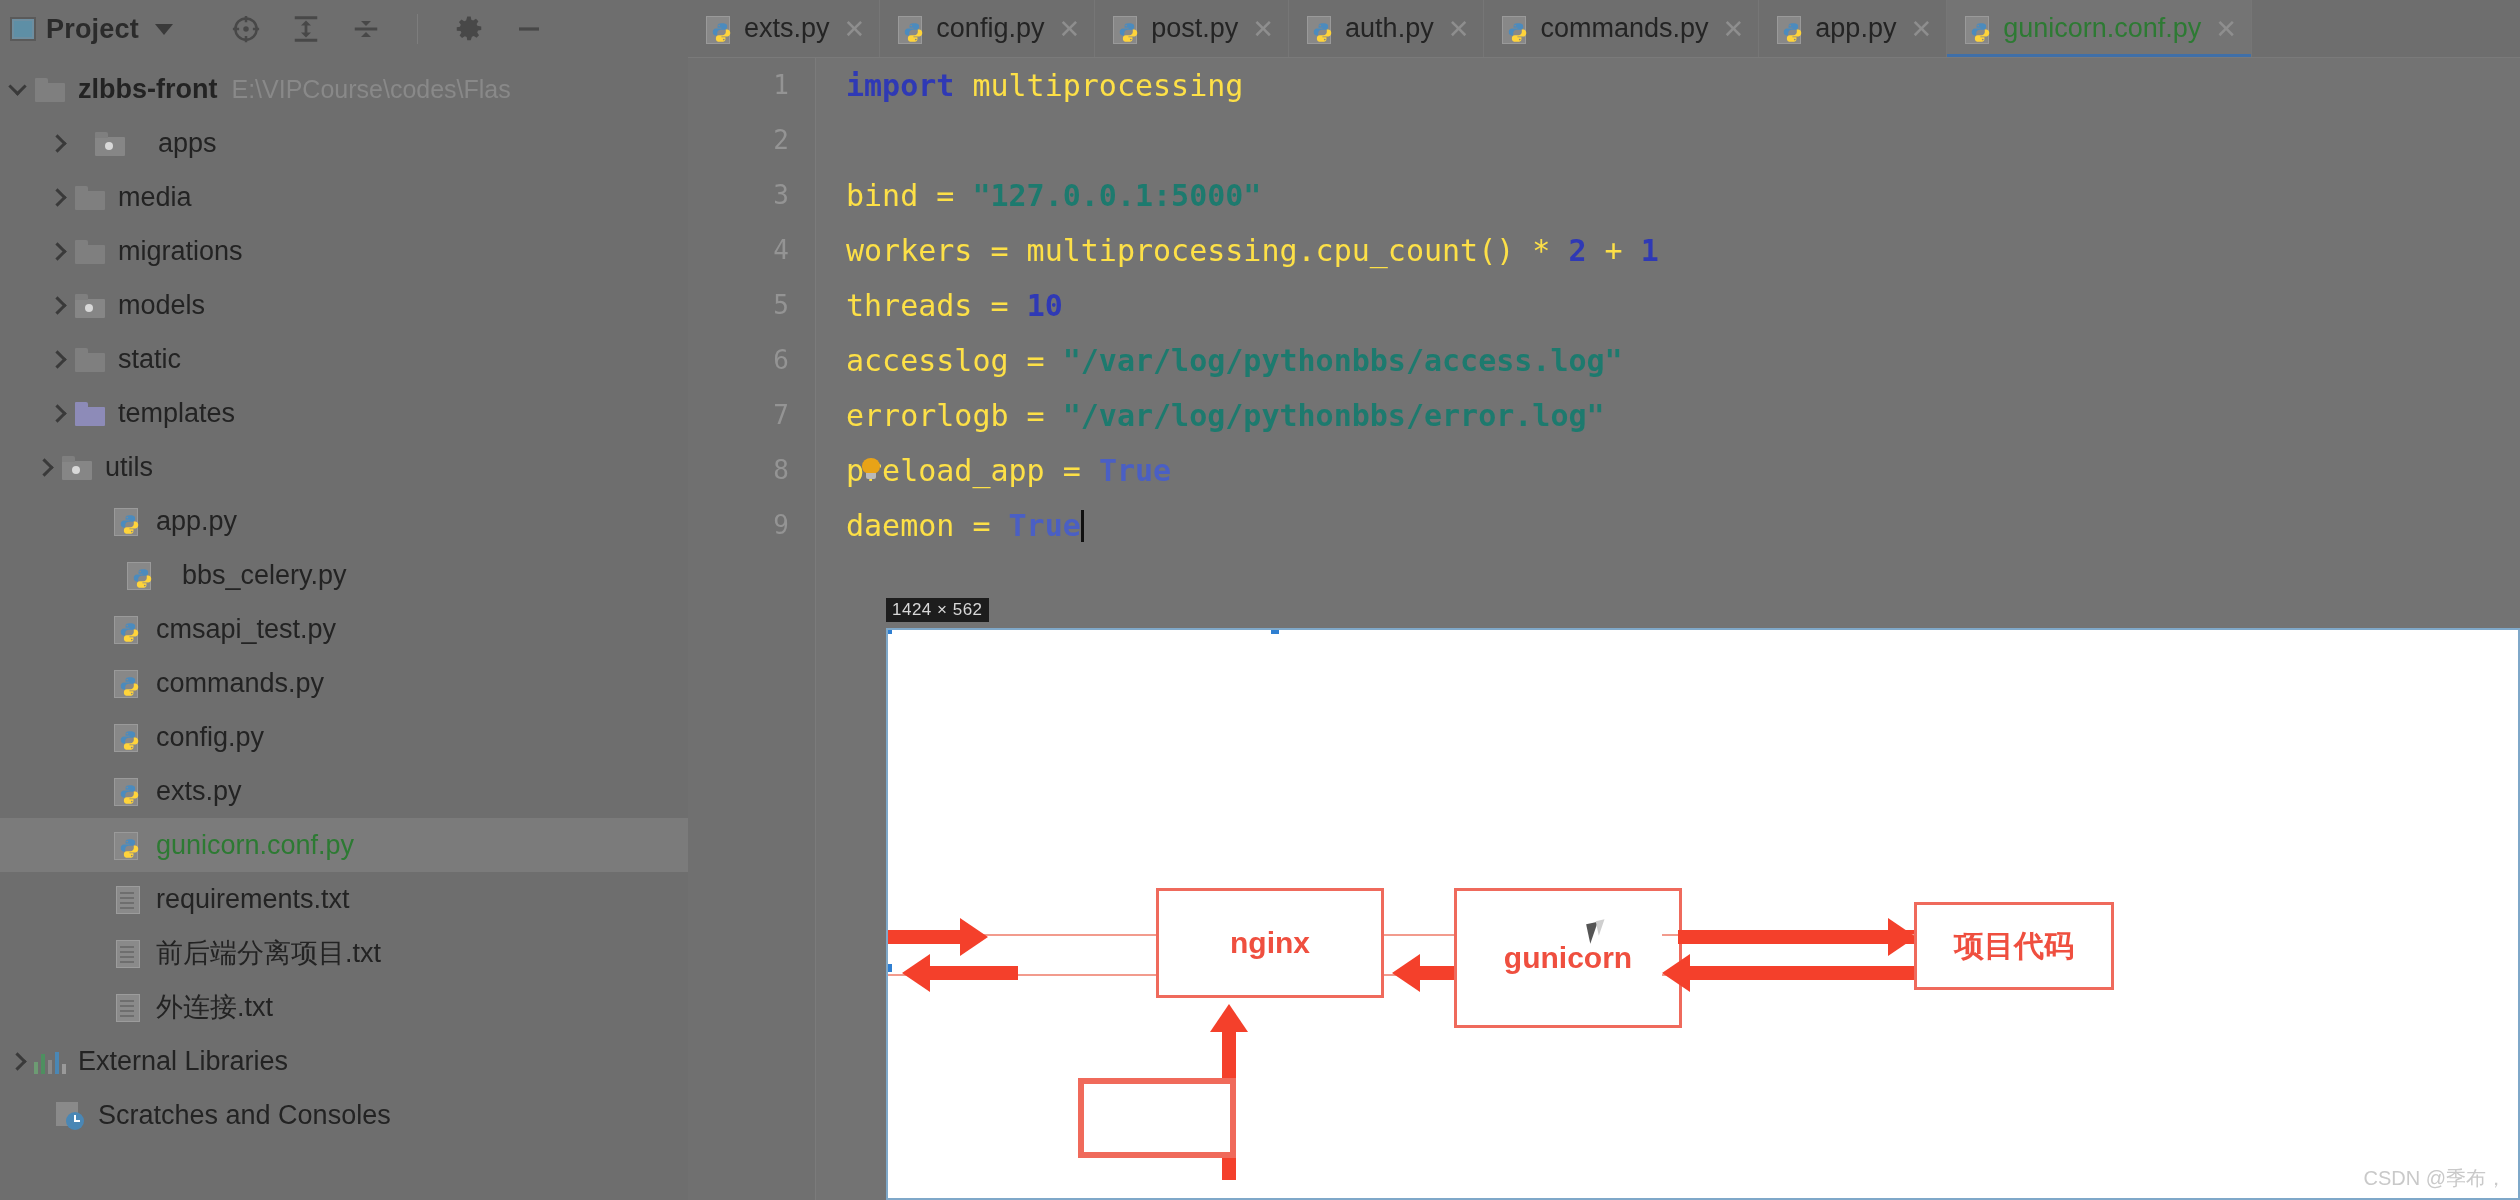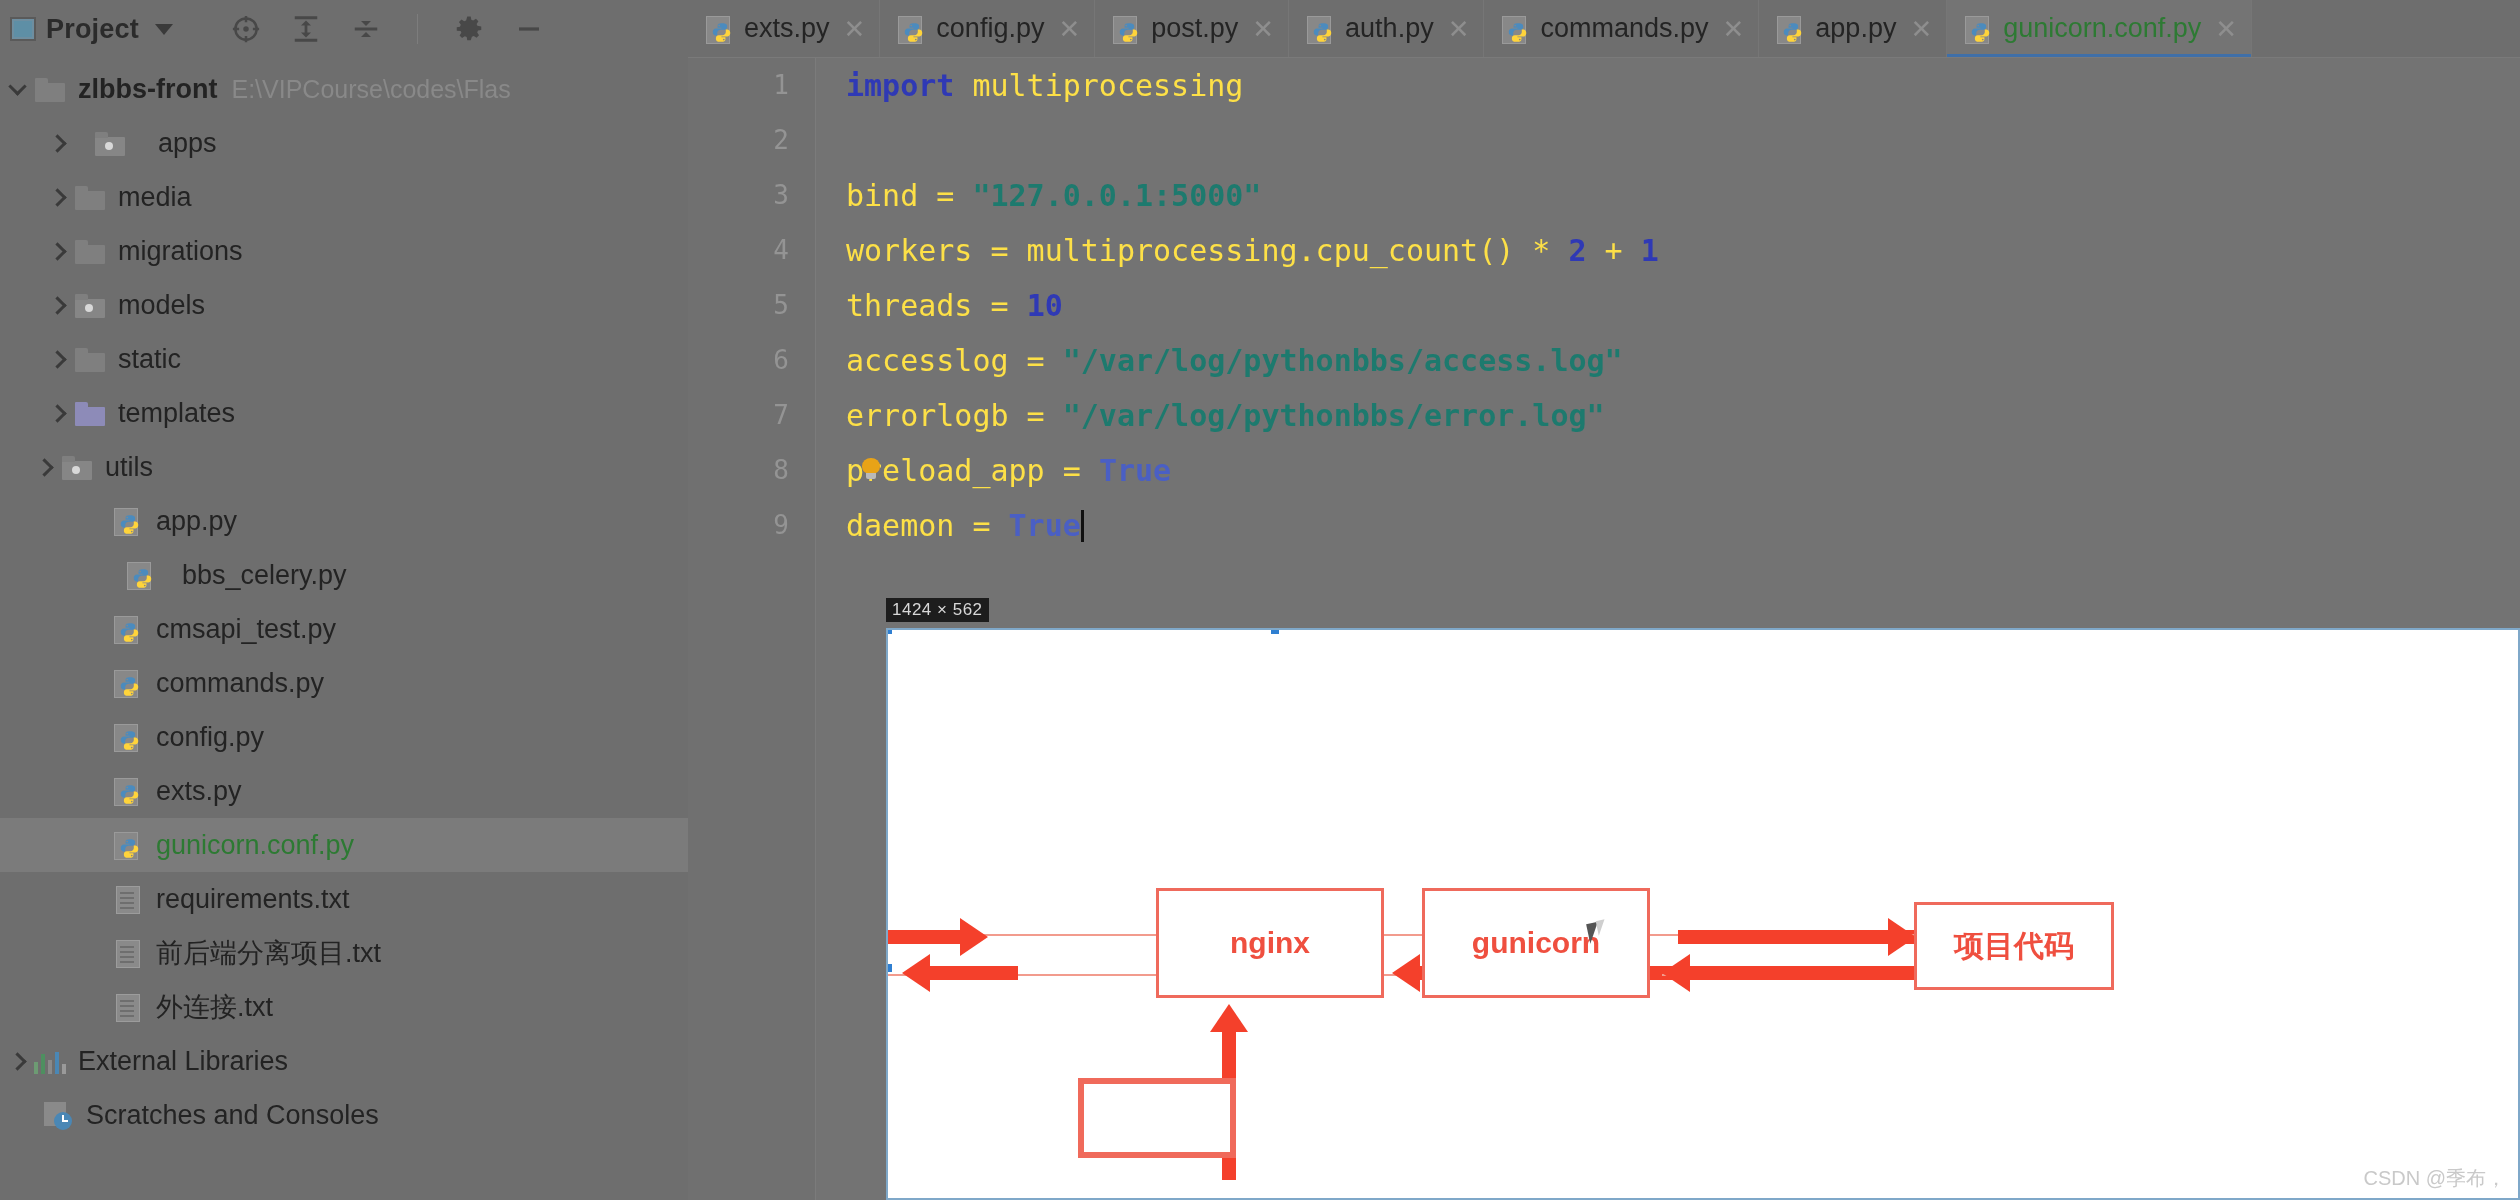--- a/index.html
+++ b/index.html
@@ -493,21 +493,21 @@
         <span class="arrow right"></span>
         <span class="ico libs">
           <i style="height:12px;background:#6d9b73"></i>
           <i style="height:20px;background:#4e8f60"></i>
           <i style="height:14px;background:#8a8a8a"></i>
           <i style="height:22px;background:#4a87b5"></i>
           <i style="height:10px;background:#9a9a9a"></i>
         </span>
         <span class="row-label">External Libraries</span>
       </div>
-      <div class="row" style="padding-left: 8px;">
+      <div class="row" style="padding-left: 20px;">
         <span class="arrow empty"></span>
         <span class="ico scratch">
           <span class="clock"></span>
         </span>
         <span class="row-label">Scratches and Consoles</span>
       </div>
     </div>
 
   <div class="tabbar">
       <div class="tab">
@@ -622,21 +622,21 @@
 
     <div class="dbox" style="left:268px; top:258px; width:228px; height:110px;">
       <span>nginx</span>
     </div>
 
     <div class="thin-line" style="left:496px; top:304px; width:578px;"></div>
     <div class="arrow-r" style="left:946px; top:300px; width:110px;"></div>
     <div class="thin-line" style="left:496px; top:344px; width:578px;"></div>
     <div class="arrow-l" style="left:530px; top:336px; width:544px;"></div>
 
-    <div class="dbox" style="left:534px; top:258px; width:228px; height:110px;">
+    <div class="dbox" style="left:566px; top:258px; width:228px; height:140px;">
       <span>gunicorn</span>
     </div>
     <div class="mouse-cursor" style="left:700px; top:292px;"></div>
 
     <div class="thin-line" style="left:774px; top:304px; width:290px;"></div>
     <div class="arrow-r" style="left:790px; top:300px; width:212px;"></div>
     <div class="thin-line" style="left:774px; top:344px; width:290px;"></div>
     <div class="arrow-l" style="left:800px; top:336px; width:272px;"></div>
 
     <div class="dbox" style="left:1026px; top:272px; width:200px; height:88px;">

